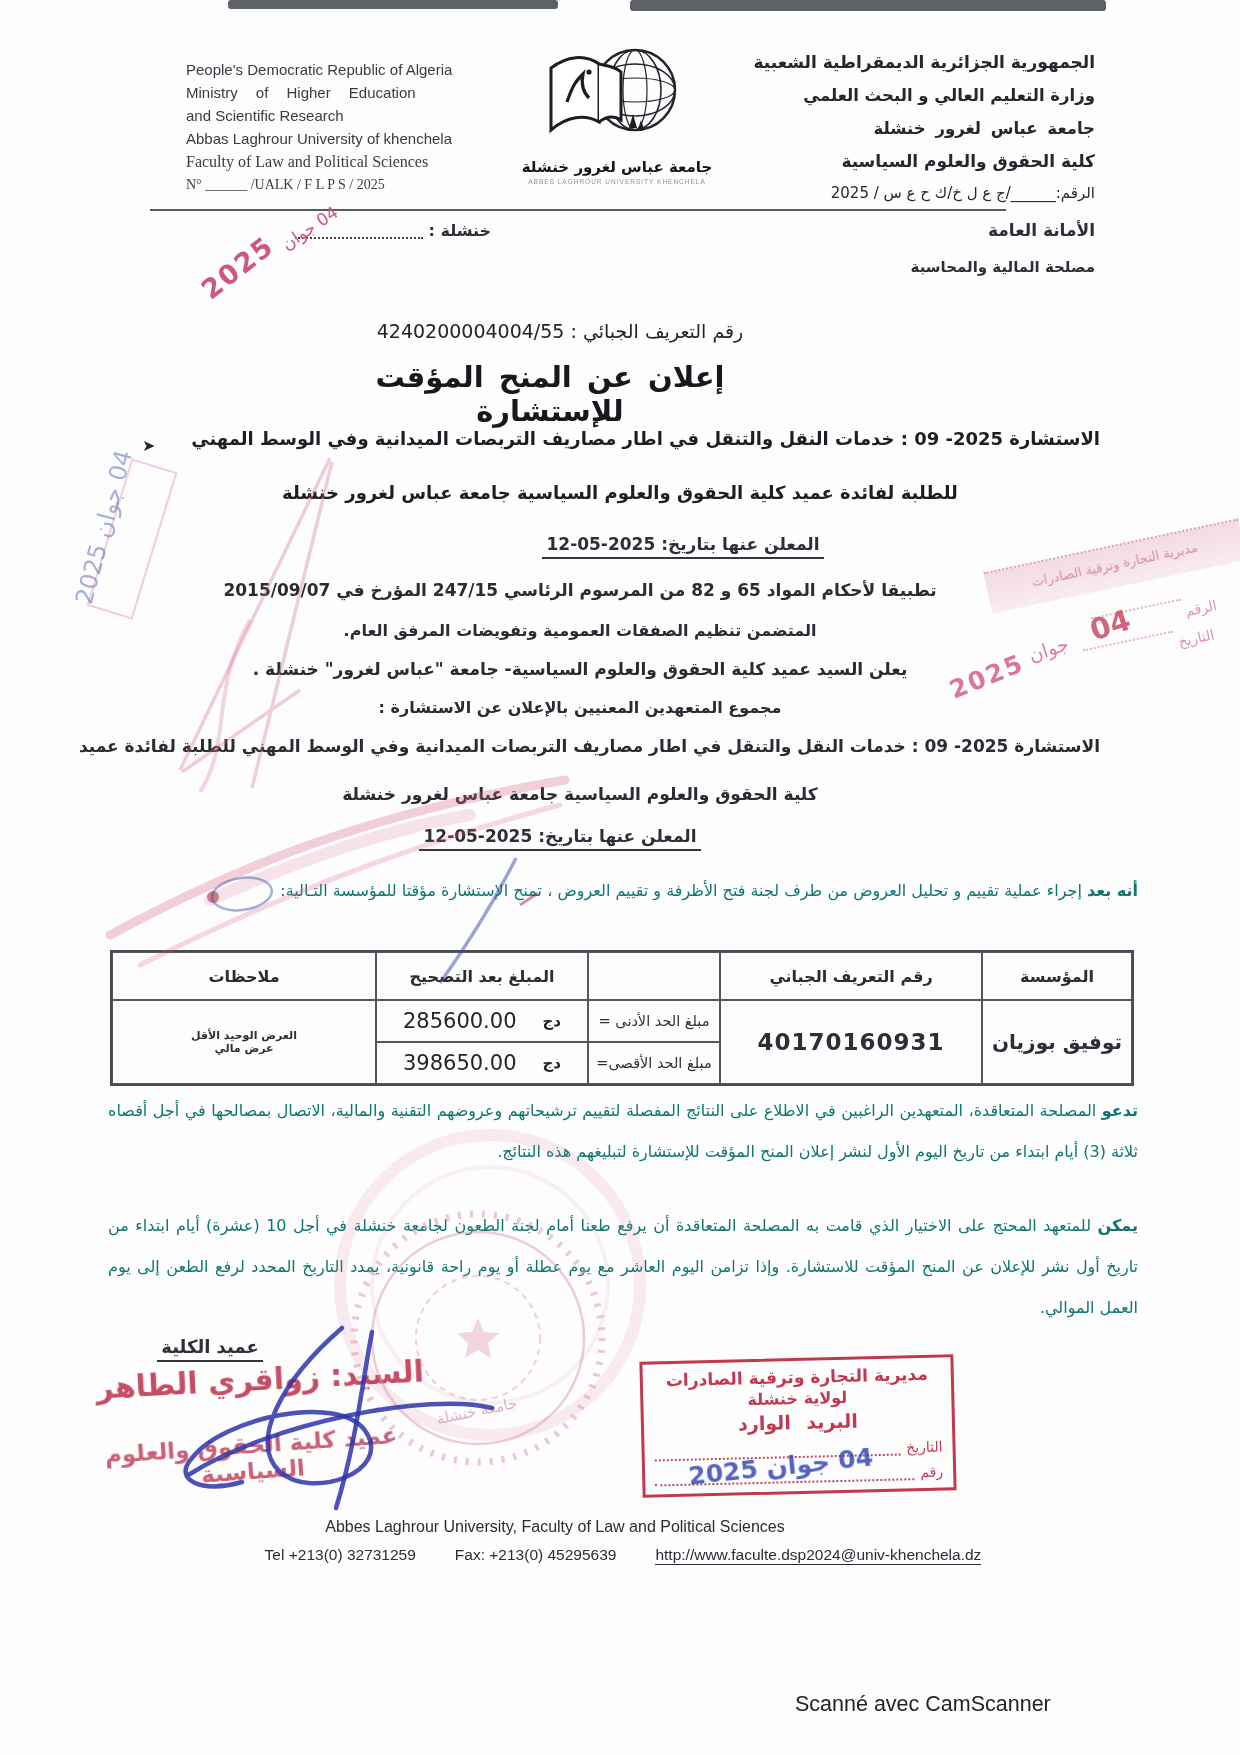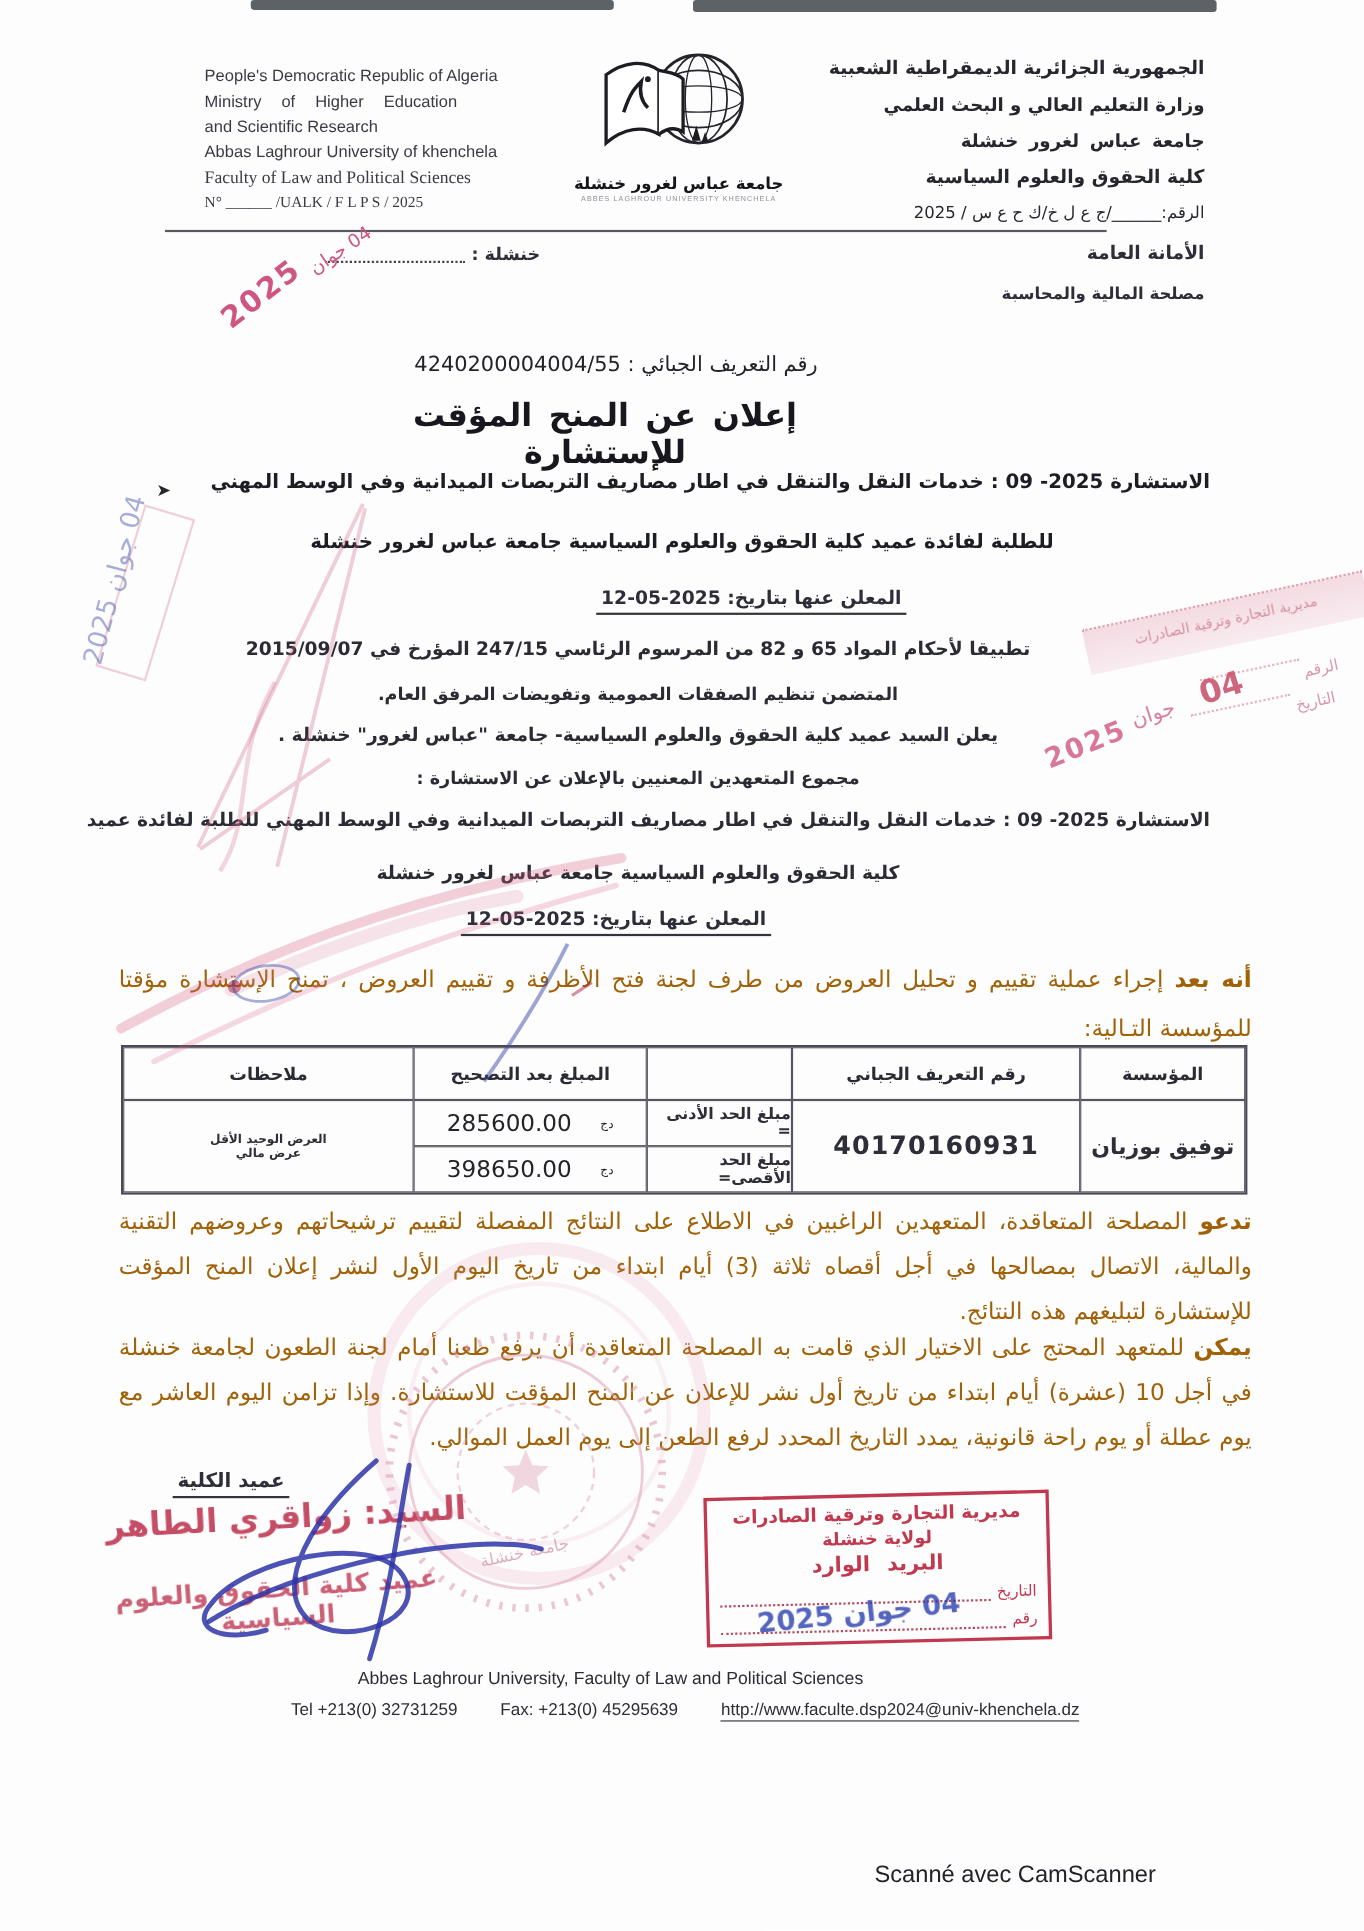--- a/index.html
+++ b/index.html
@@ -9,31 +9,31 @@
   .ar{direction:rtl;}
   .b{font-weight:bold;}
   .c{text-align:center;}
   .en{font-family:"Liberation Sans",sans-serif;}
   .serif{font-family:"Liberation Serif",serif;}
   .underl{border-bottom:2px solid #34343e;padding:0 4px 3px;display:inline-block;}
   .dots{display:inline-block;border-bottom:2.5px dotted #44444e;height:13px;vertical-align:middle;}
   .scanbar{background:#474c52;border-radius:3px;opacity:.88;}
   .hline{height:2px;background:#3c3c46;opacity:.85;}
   .mid{font-size:17px;font-weight:bold;color:#2b2b34;}
-  .para{font-size:21px;line-height:41px;text-align:justify;color:#a16207;}
+  .para{font-size:16px;line-height:41px;text-align:justify;color:#0f766e;}
   .pinkink{color:#cf5680;}
   .blueink{color:#2c3fae;}
   
   .tbl{display:grid;direction:rtl;grid-template-columns:150px 262px 132px 212px 264px;
        grid-template-rows:48px 42px 42px;border:2px solid #4a4a55;}
   .tbl > div{border:1px solid #565660;display:flex;align-items:center;justify-content:center;}
   .th{font-size:16px;font-weight:bold;color:#2b2b34;}
-  .sub{font-size:14.5px;font-weight:bold;}
+  .sub{font-size:14.5px;font-weight:normal;}
   .amt{font-size:21px;color:#232329;direction:ltr;gap:26px;}
-  .amt .cur{font-size:11px;font-weight:normal;text-align:center;}
+  .amt .cur{font-size:15px;font-weight:bold;text-align:center;}
   .notecell{flex-direction:column;justify-content:space-around;font-size:11px;font-weight:bold;padding:4px 0;}
   
   .courier{border:3px solid #c0394f;color:#c0394f;transform:rotate(-1.4deg);padding:6px 10px 8px;
            background:rgba(255,255,255,.0);}
   .courier .l1{font-size:17px;font-weight:bold;text-align:center;}
   .courier .l2{font-size:16px;font-weight:bold;text-align:center;margin-top:2px;}
   .courier .l3{font-size:19px;font-weight:bold;text-align:center;word-spacing:9px;margin-top:3px;}
   .courier .row{display:flex;direction:rtl;align-items:flex-end;gap:6px;font-size:14px;margin-top:9px;}
   .courier .row .lead{flex:1;border-bottom:2px dotted #b84a5e;height:10px;}
   .stampfaint{color:rgba(190,70,100,.55);}

